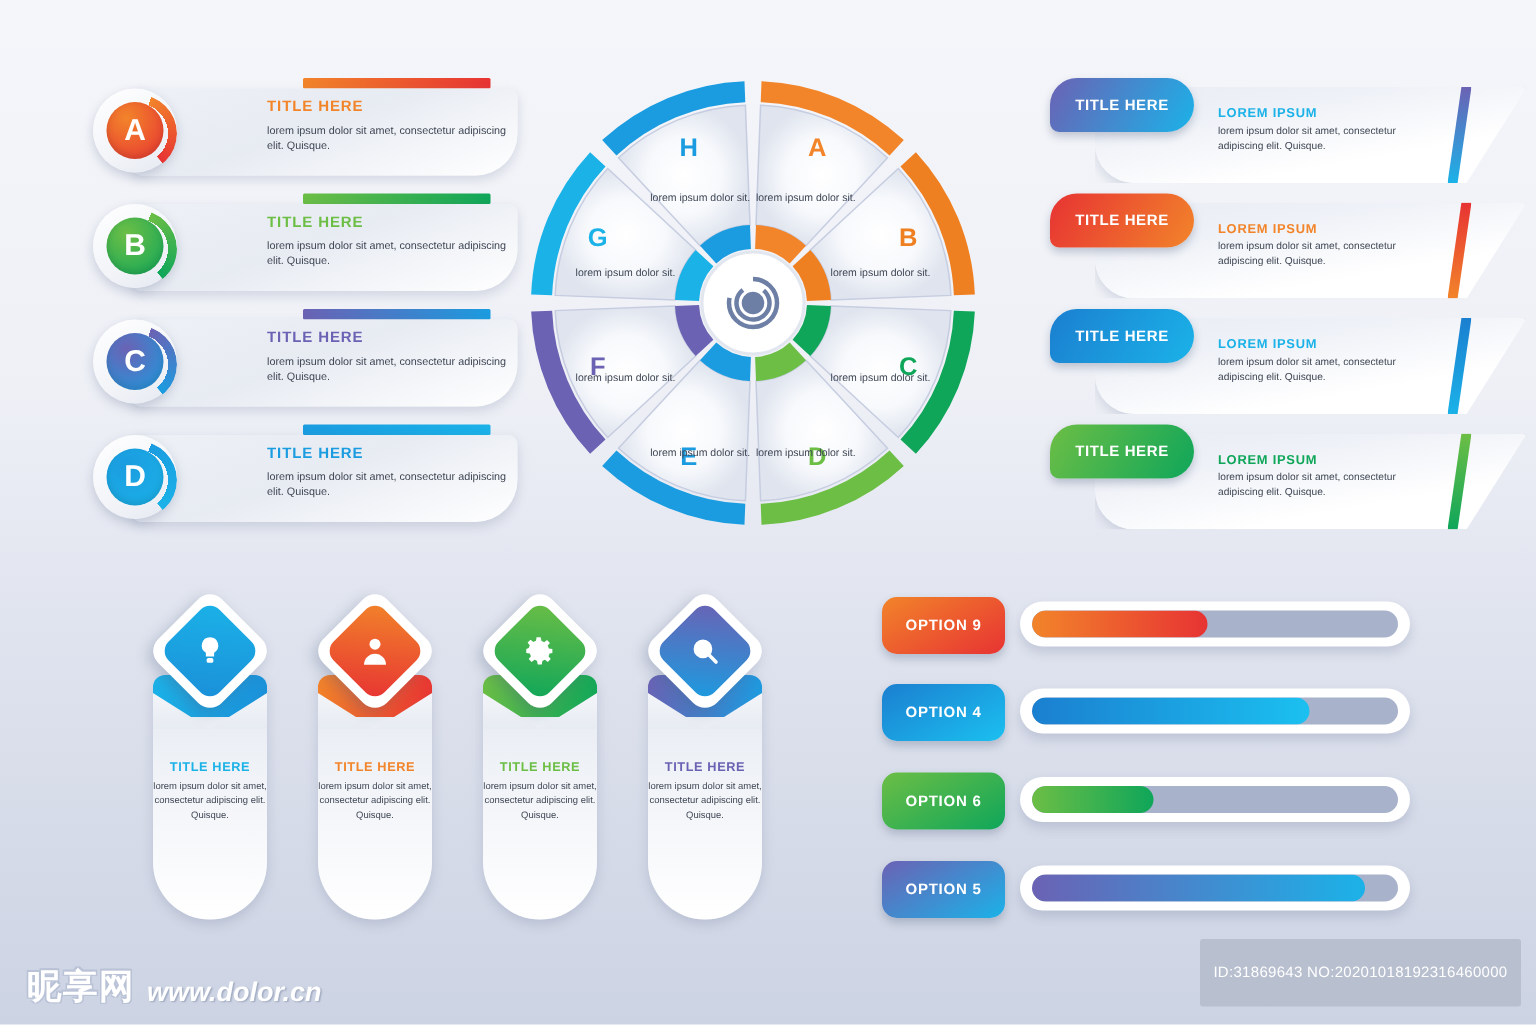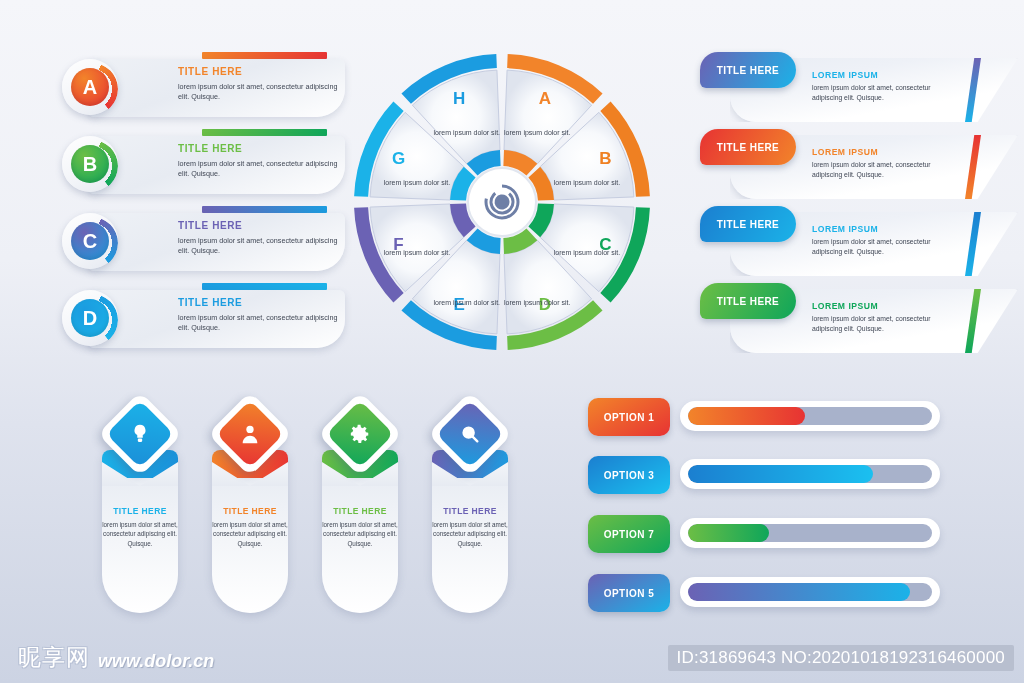--- a/index.html
+++ b/index.html
@@ -139,33 +139,33 @@
   }
   .obar-track {
     position: relative; width: 100%; height: 18px;
     background: #a8b2cb; border-radius: 9px; overflow: hidden;
   }
   .obar-fill { position: absolute; left: 0; top: 0; height: 100%; border-radius: 9px; }
 
   
   #watermark { position: absolute; left: 18px; bottom: 10px; display: flex; align-items: flex-end; gap: 8px; }
   .wm-logo {
-    font-size: 23px; font-weight: normal; color: #ffffff; letter-spacing: 1px;
+    font-size: 23px; font-weight: bold; color: #ffffff; letter-spacing: 1px;
     text-shadow: 1px 1px 0 #b9c2d6, -1px -1px 0 #b9c2d6, 1px -1px 0 #b9c2d6, -1px 1px 0 #b9c2d6;
     font-family: "DejaVu Sans", sans-serif;
   }
   .wm-url {
     font-size: 18px; font-style: italic; font-weight: bold; color: #ffffff;
     text-shadow: 1px 1px 1px rgba(150,160,185,0.8);
     padding-bottom: 1px;
   }
   #id-badge {
     position: absolute; right: 10px; bottom: 12px;
-    background: #b8bfcf; color: #ffffff; font-size: 17px;
-    padding: 3px 9px; border-radius: 2px; letter-spacing: 0.2px;
+    background: #b8bfcf; color: #ffffff; font-size: 10px;
+    padding: 17px 9px; border-radius: 2px; letter-spacing: 0.2px;
   }
 </style>
 </head>
 <body>
 
 <div class="canvas">
 
   <div id="left-cards">
       <div class="abcd-card" style="top: 52px;">
         <div class="abcd-strip" style="background:linear-gradient(90deg,#f2842a 0%,#e73333 100%)"></div>
@@ -342,37 +342,37 @@
             <line x1="14.8" y1="14.8" x2="20" y2="20" stroke-linecap="round"></line>
           </svg>
         </div>
         <div class="dcard-title" style="color:#6b62b4">TITLE HERE</div>
         <div class="dcard-text">lorem ipsum dolor sit amet, consectetur adipiscing elit. Quisque.</div>
       </div>
     </div>
 
   <div id="option-bars">
       <div class="obar" style="top: 398px;">
-        <div class="obar-pill" style="background:linear-gradient(150deg,#f2842a 0%,#e73333 100%)">OPTION 1</div>
+        <div class="obar-pill" style="background:linear-gradient(150deg,#f2842a 0%,#e73333 100%)">OPTION 9</div>
         <div class="obar-track-outer">
           <div class="obar-track" style="background:#a8b2cb">
             <div class="obar-fill" style="width:48%;background:linear-gradient(90deg,#f2842a 0%,#e73333 100%)"></div>
           </div>
         </div>
       </div>
       <div class="obar" style="top: 456px;">
-        <div class="obar-pill" style="background:linear-gradient(150deg,#1b7fd0 0%,#1bc0f0 100%)">OPTION 3</div>
+        <div class="obar-pill" style="background:linear-gradient(150deg,#1b7fd0 0%,#1bc0f0 100%)">OPTION 4</div>
         <div class="obar-track-outer">
           <div class="obar-track" style="background:#a8b2cb">
             <div class="obar-fill" style="width:76%;background:linear-gradient(90deg,#1b7fd0 0%,#1bc0f0 100%)"></div>
           </div>
         </div>
       </div>
       <div class="obar" style="top: 515px;">
-        <div class="obar-pill" style="background:linear-gradient(150deg,#6cbe45 0%,#0fa65a 100%)">OPTION 7</div>
+        <div class="obar-pill" style="background:linear-gradient(150deg,#6cbe45 0%,#0fa65a 100%)">OPTION 6</div>
         <div class="obar-track-outer">
           <div class="obar-track" style="background:#a8b2cb">
             <div class="obar-fill" style="width:33%;background:linear-gradient(90deg,#6cbe45 0%,#0fa65a 100%)"></div>
           </div>
         </div>
       </div>
       <div class="obar" style="top: 574px;">
         <div class="obar-pill" style="background:linear-gradient(150deg,#6b62b4 0%,#1bb2e8 100%)">OPTION 5</div>
         <div class="obar-track-outer">
           <div class="obar-track" style="background:#a8b2cb">

